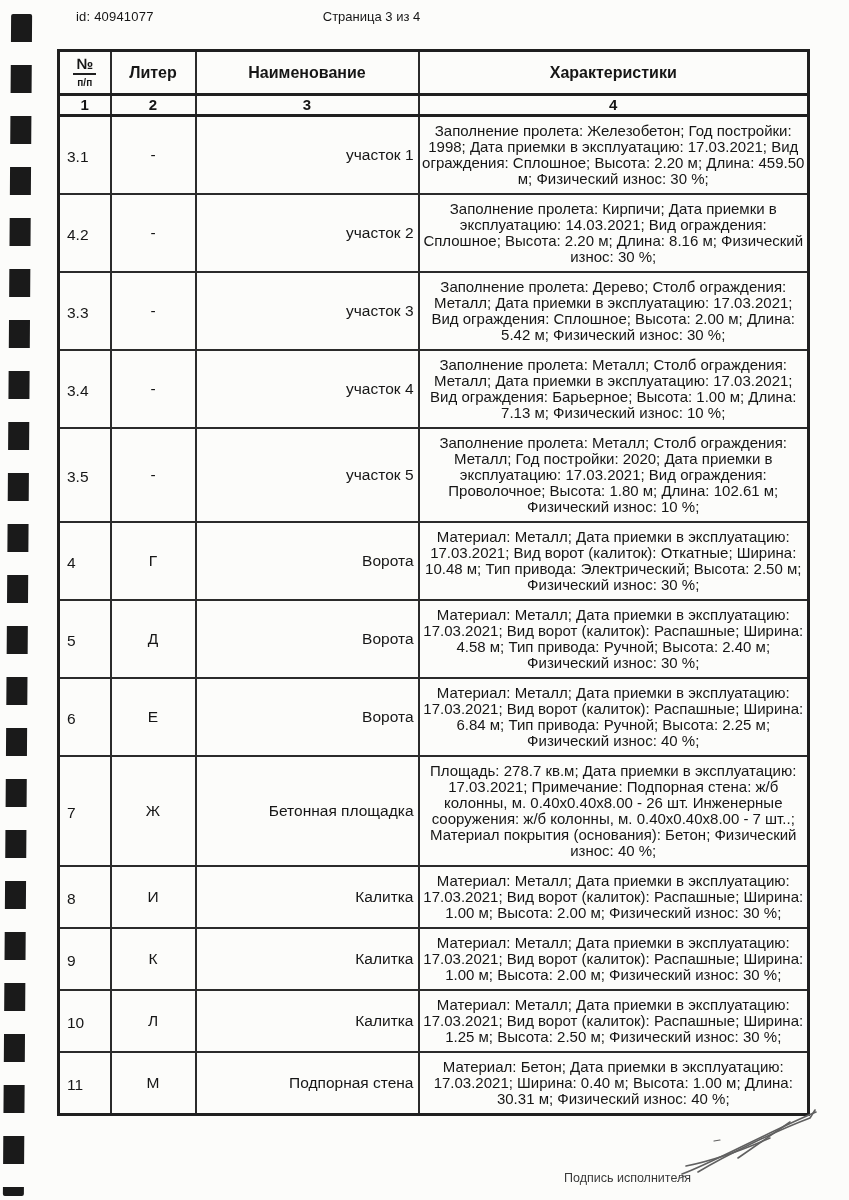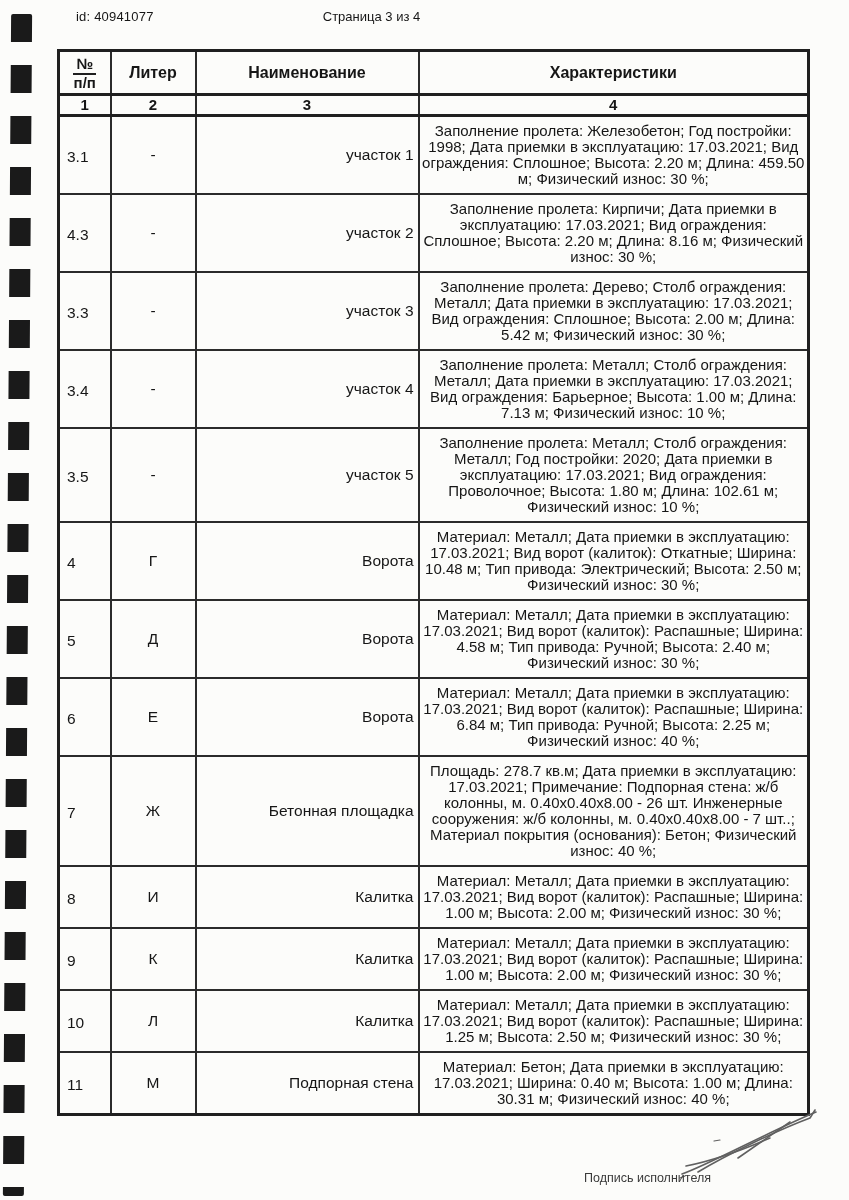--- a/index.html
+++ b/index.html
@@ -26,35 +26,35 @@
     border-collapse:collapse;table-layout:fixed;
     border:3px solid #1f1f1f;
   }
   .tbl th,.tbl td{border:2px solid #2b2b2b;}
   .hrow th{
     border-bottom:3px solid #1f1f1f;
     font-size:16px;font-weight:bold;height:41px;
     text-align:center;vertical-align:middle;padding:0;
   }
   .fr-top{display:inline-block;border-bottom:2px solid #1f1f1f;padding:0 3px 1px;line-height:16px;font-size:15px;}
-  .fr-bot{display:block;line-height:16px;font-size:15px;}
+  .fr-bot{display:block;line-height:16px;font-size:10px;}
   .nrow td{
     border-bottom:3px solid #1f1f1f;
     font-weight:bold;text-align:center;font-size:15px;
     height:18px;padding:0;line-height:18px;
   }
   tbody td{vertical-align:middle;}
   .c-num{font-size:15.5px;text-align:left;padding:6px 2px 2px 7px;}
   .c-lit{font-size:15.5px;text-align:center;padding:6px 2px;}
   .c-name{font-size:15.5px;text-align:right;padding:6px 4px;}
   .c-chars{
     font-size:15px;line-height:16px;text-align:center;
     padding:6px 2px;
   }
-  .footer-label{position:absolute;left:584px;top:1171px;font-size:12.5px;color:#3a3a3a;}
+  .footer-label{position:absolute;left:564px;top:1171px;font-size:12.5px;color:#3a3a3a;}
   .signature{position:absolute;left:676px;top:1106px;}
 </style>
 </head>
 <body>
 
 <div class="page">
 
   <div class="binding"></div>
 
   <div class="doc-id">id: 40941077</div>
@@ -86,24 +86,24 @@
     </thead>
     <tbody id="tbody">
   <tr>
     <td class="c-num">3.1</td>
     <td class="c-lit">-</td>
     <td class="c-name">участок 1</td>
     <td class="c-chars">Заполнение пролета: Железобетон; Год постройки: 1998; Дата приемки в эксплуатацию: 17.03.2021; Вид ограждения: Сплошное; Высота: 2.20 м; Длина: 459.50 м; Физический износ: 30 %;</td>
   </tr>
 
   <tr>
-    <td class="c-num">4.3</td>
+    <td class="c-num">4.2</td>
     <td class="c-lit">-</td>
     <td class="c-name">участок 2</td>
-    <td class="c-chars">Заполнение пролета: Кирпичи; Дата приемки в эксплуатацию: 17.03.2021; Вид ограждения: Сплошное; Высота: 2.20 м; Длина: 8.16 м; Физический износ: 30 %;</td>
+    <td class="c-chars">Заполнение пролета: Кирпичи; Дата приемки в эксплуатацию: 14.03.2021; Вид ограждения: Сплошное; Высота: 2.20 м; Длина: 8.16 м; Физический износ: 30 %;</td>
   </tr>
 
   <tr>
     <td class="c-num">3.3</td>
     <td class="c-lit">-</td>
     <td class="c-name">участок 3</td>
     <td class="c-chars">Заполнение пролета: Дерево; Столб ограждения: Металл; Дата приемки в эксплуатацию: 17.03.2021; Вид ограждения: Сплошное; Высота: 2.00 м; Длина: 5.42 м; Физический износ: 30 %;</td>
   </tr>
 
   <tr>

